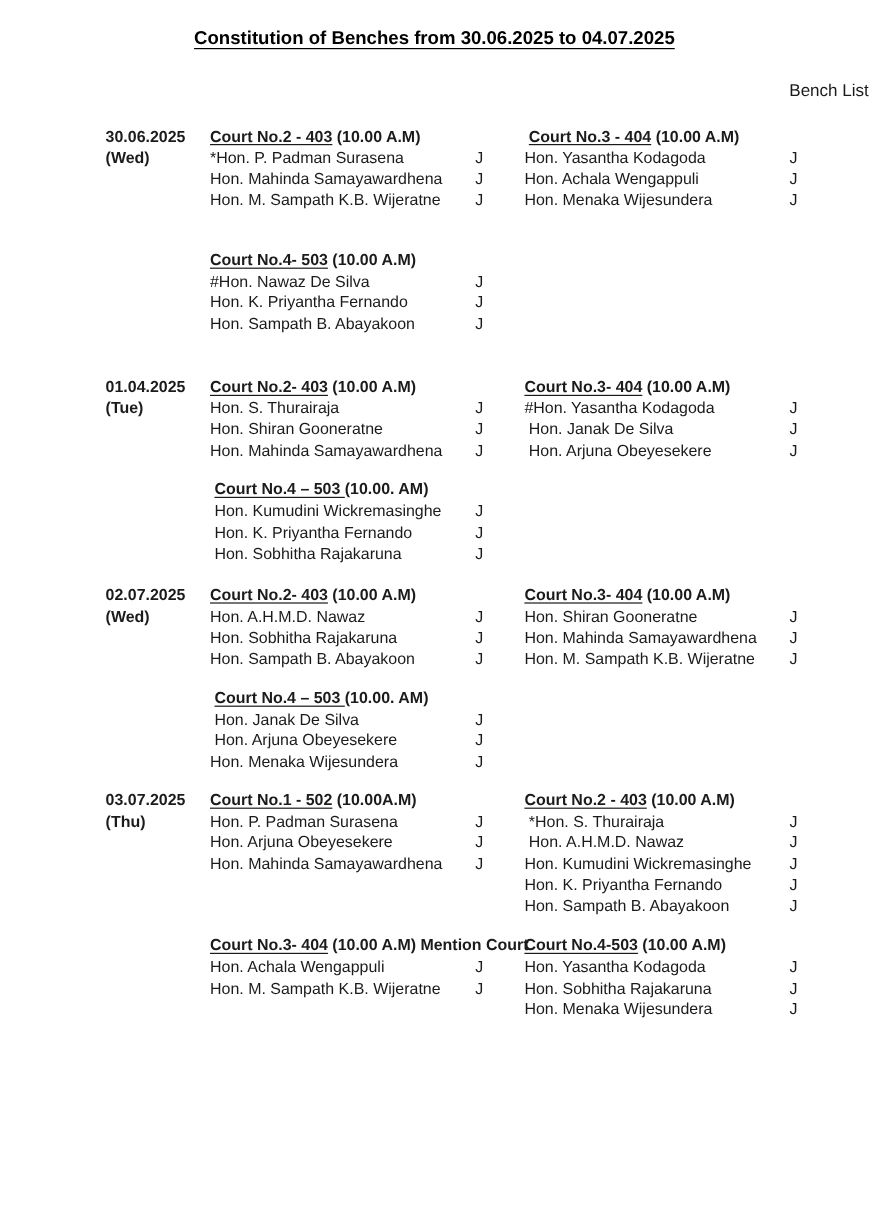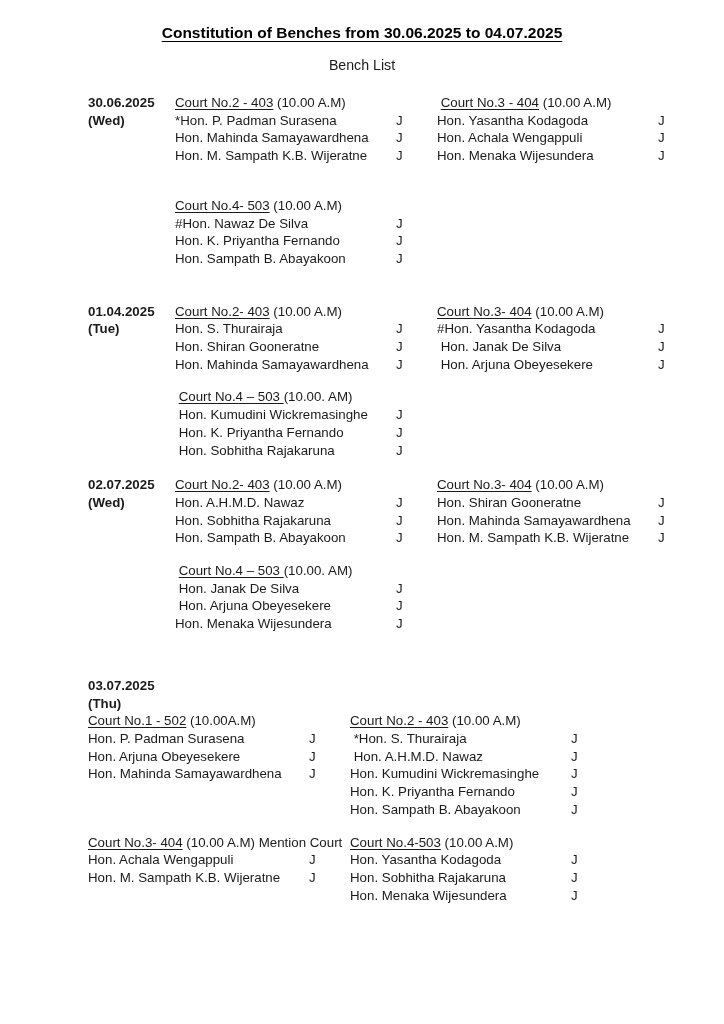--- a/index.html
+++ b/index.html
@@ -8,36 +8,36 @@
     background:#ffffff;color:#1b1b1b;
     font-family:"Liberation Sans",sans-serif;
     font-size:13.3px;line-height:17.7px;
   }
   .page{width:724px;height:1024px;position:relative;}
   .page-title{
     padding-top:23px;text-align:center;
     font-size:15.5px;font-weight:bold;line-height:20px;color:#000;
   }
   .page-title .ul{text-decoration:underline;text-underline-offset:3px;}
-  .subtitle{margin-top:13px;text-align:center;font-size:14.2px;line-height:18px;}
+  .subtitle{margin-top:24px;text-align:right;font-size:14.2px;line-height:18px;}
   #days{margin-left:88px;margin-top:0;}
   .day{display:flex;}
   #days .day:nth-child(1){margin-top:20px;}
   #days .day:nth-child(2){margin-top:35px;}
   #days .day:nth-child(3){margin-top:17px;}
-  #days .day:nth-child(4){margin-top:44px;flex-direction:column;}
+  #days .day:nth-child(4){margin-top:14px;}
   .date-cell{width:87px;flex:none;font-weight:bold;}
   .day-body{flex:1;min-width:0;}
   .group{display:flex;}
   .group + .group{margin-top:15px;}
   #days .day:nth-child(1) .group + .group{margin-top:32px;}
   .court{min-width:0;}
   .court.left{width:262px;flex:none;}
   .court.right{flex:1;}
-  .court-header{font-weight:normal;}
+  .court-header{font-weight:bold;}
   .court-no{text-decoration:underline;text-underline-offset:2px;}
   .pre{white-space:pre;}
   .judge-row{display:flex;}
   .judge-name{width:221px;flex:none;}
   .hon-u{text-underline-offset:2px;}
   .judge-j{flex:none;}
 </style>
 </head>
 <body>
 

